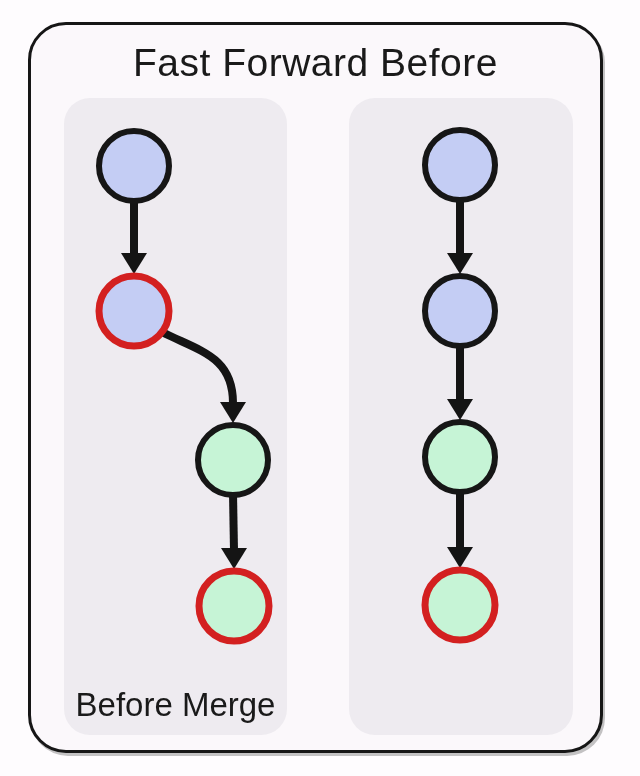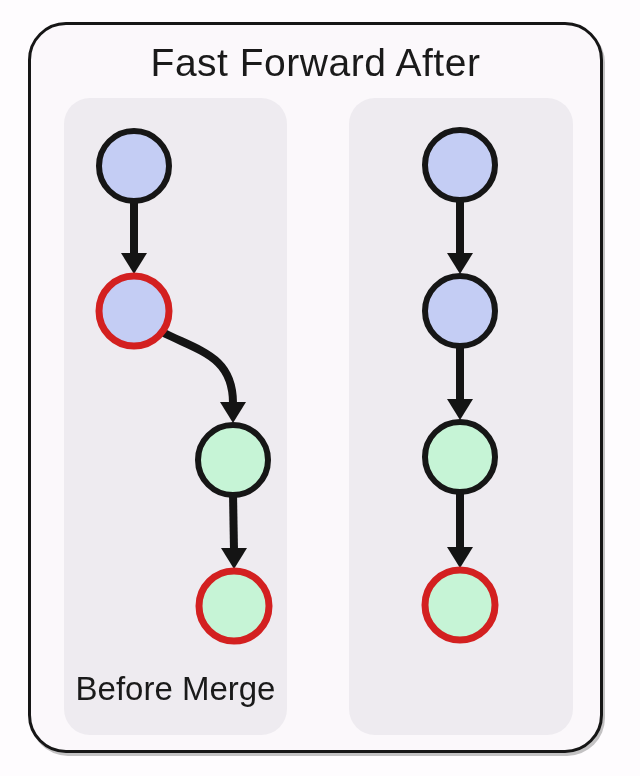--- a/index.html
+++ b/index.html
@@ -55,35 +55,35 @@
   .panel svg {
     position: absolute;
     left: 0;
     top: 0;
     width: 100%;
     height: 100%;
     display: block;
   }
   .panel-label {
     position: absolute;
-    bottom: 26px;
+    bottom: 10px;
     left: 0;
     width: 100%;
     text-align: center;
     font-size: 33px;
     line-height: 40px;
     color: #1a1a1a;
     white-space: nowrap;
   }
 </style>
 </head>
 <body>
 
 <div class="frame">
-  <div class="title">Fast Forward After</div>
+  <div class="title">Fast Forward Before</div>
 
   <div class="panel before">
     <svg viewBox="0 0 223 637">
         <line x1="70" y1="101" x2="70" y2="158" stroke="#141414" stroke-width="8"></line>
         <polygon points="57,155 83,155 70,176" fill="#141414"></polygon>
         <path d="M 98 234 C 135 253, 169 258, 169 305" fill="none" stroke="#141414" stroke-width="8"></path>
         <polygon points="156,304 182,304 169,325" fill="#141414"></polygon>
         <line x1="169" y1="395" x2="170" y2="453" stroke="#141414" stroke-width="8"></line>
         <polygon points="157,450 183,450 170,471" fill="#141414"></polygon>
         <circle cx="70" cy="68" r="35" fill="#c4cdf4" stroke="#161616" stroke-width="6"></circle>

